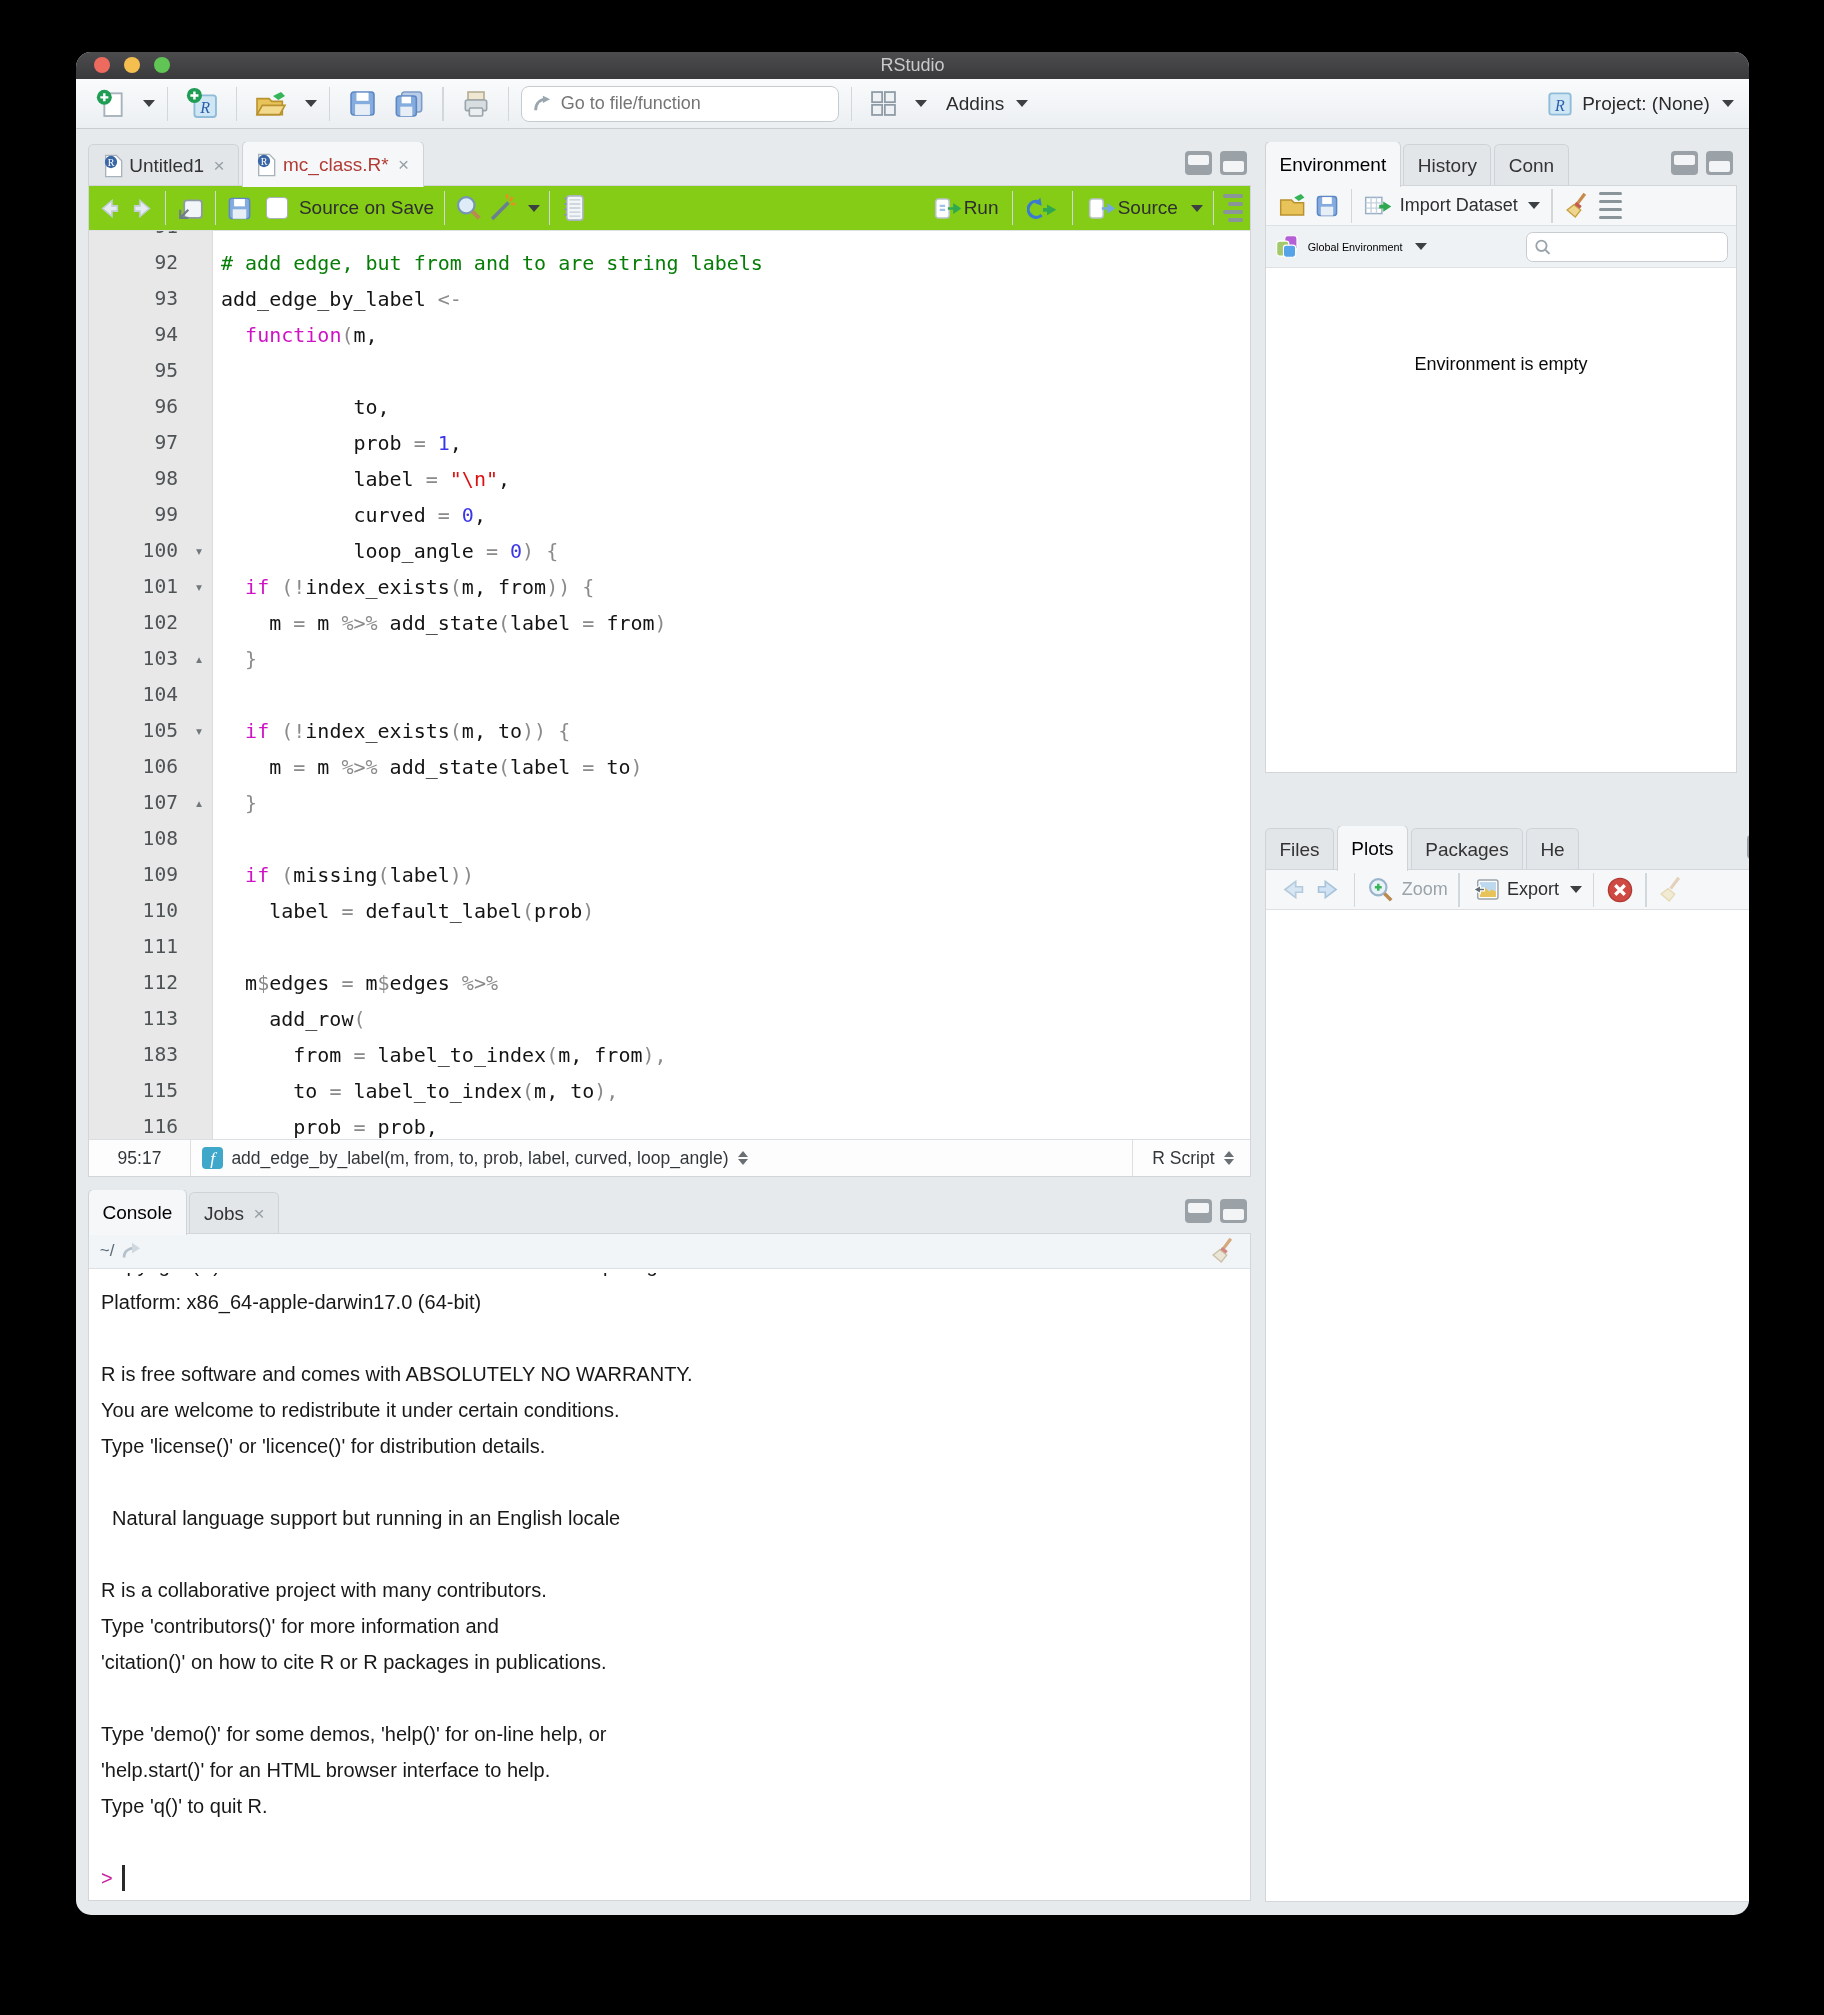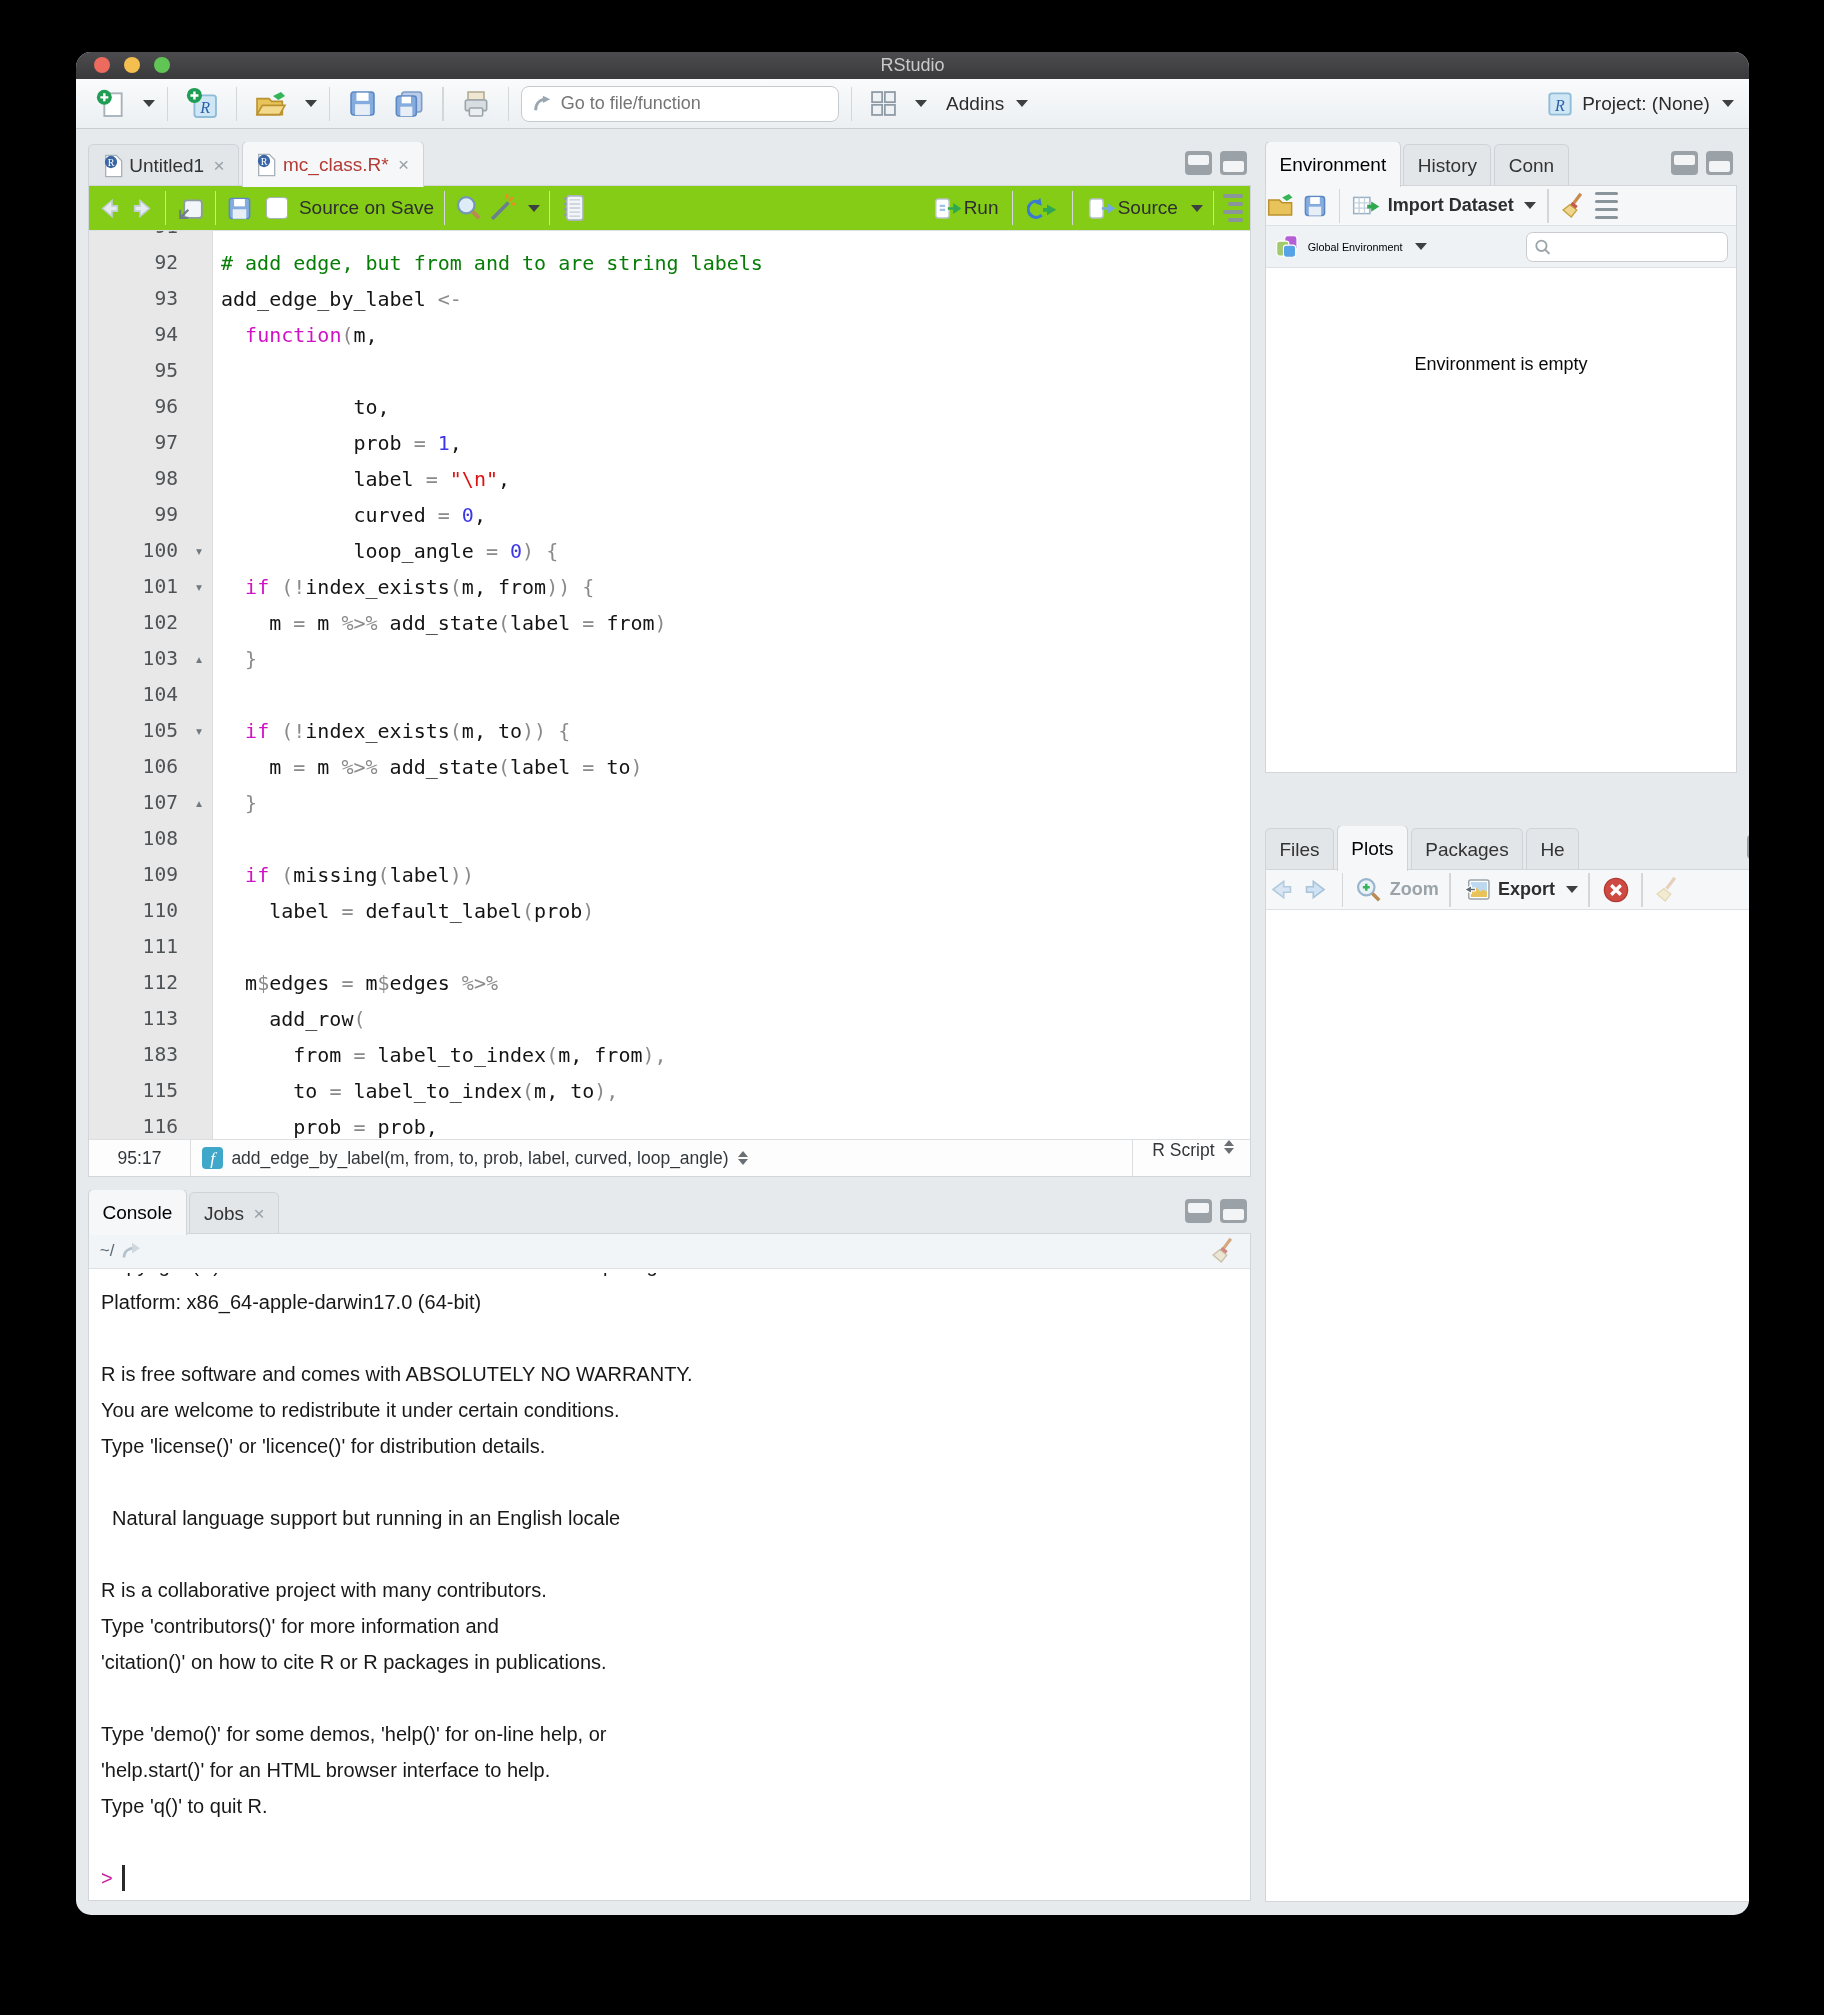--- a/index.html
+++ b/index.html
@@ -72,40 +72,40 @@
     border-top:1.3px solid #dcdfe2;display:flex;align-items:center;font-size:17.5px;color:#33373a;}
   .status-cell-pos{width:101px;text-align:left;border-right:1.3px solid #dcdfe2;height:100%;
     display:flex;align-items:center;justify-content:center;}
   .fn-badge{width:21.6px;height:21.6px;border-radius:4px;background:#3fa7c9;color:#fff;
     font-family:"Liberation Serif",serif;font-style:italic;font-size:17.5px;display:flex;
     align-items:center;justify-content:center;margin:0 8px 0 10.8px;}
   .updown{display:inline-flex;flex-direction:column;gap:2px;margin:0 9.4px;}
   .updown i{width:0;height:0;border-left:5.4px solid transparent;border-right:5.4px solid transparent;}
   .updown .u{border-bottom:6.7px solid #6a6f73;}
   .updown .d{border-top:6.7px solid #6a6f73;}
-  .status-cell-type{border-left:1.3px solid #dcdfe2;height:100%;display:flex;
+  .status-cell-type{border-left:1.3px solid #dcdfe2;height:100%;display:flex;align-items:center;
     justify-content:center;padding:0 6.7px 0 19px;}
   
   .pane-console{left:12px;top:1138px;width:1163px;height:711px;}
   .console-toolbar{position:absolute;left:0;top:0;right:0;height:35px;background:#f2f5f7;
     border-bottom:1.3px solid #dde1e4;display:flex;align-items:center;padding:0 10.8px;box-sizing:border-box;}
   .cwd{font-size:17px;color:#5c6a76;margin-right:5.4px;}
   .console-out{position:absolute;left:0;top:35px;right:0;bottom:0;padding:4px 0 0 12px;
     font-family:Liberation Sans, sans-serif;color:#181818;overflow:hidden;}
   .clipbox{height:10.8px;overflow:hidden;}
   .clipbox span{display:block;margin-top:-26px;font-size:20px;line-height:36px;white-space:pre;}
   .console-line{height:36px;line-height:36px;font-size:20px;white-space:pre;}
   .prompt-row{height:36px;line-height:36px;font-size:20px;white-space:pre;display:flex;align-items:center;}
   .prompt-char{color:#c9209e;}
   .cursor{display:inline-block;width:2.7px;height:26px;background:#2a2a2a;margin-left:9.4px;}
   
   .pane-env{left:1189px;top:90px;width:472px;height:631px;}
   .pane-plots{left:1189px;top:774px;width:548px;height:1076px;}
   .side-toolbar{position:absolute;left:0;top:0;right:0;height:40px;background:#f5f7f9;
-    border-bottom:1.3px solid #dde1e4;display:flex;align-items:center;padding:0 0;box-sizing:border-box;gap:5.4px;font-weight:bold;}
+    border-bottom:1.3px solid #dde1e4;display:flex;align-items:center;padding:0 12px;box-sizing:border-box;gap:5.4px;}
   .side-toolbar .lbl{font-size:18px;color:#2e2e2e;white-space:nowrap;}
   .env-row2{position:absolute;left:0;top:40px;right:0;height:42px;background:#eff2f5;
     border-bottom:1.3px solid #dde1e4;display:flex;align-items:center;padding:0 8px;box-sizing:border-box;gap:6.7px;}
   .env-search{display:flex;align-items:center;margin-left:auto;width:202px;height:30px;
     background:#fff;border:1.3px solid #c8ccd0;border-radius:6.7px;padding:0 6.7px;gap:5.4px;box-sizing:border-box;}
   .env-search input{border:none;outline:none;width:100%;font-size:16px;background:transparent;}
   .env-content{position:absolute;left:0;top:82px;right:0;bottom:0;background:#fff;
     display:flex;justify-content:center;}
   .env-empty{margin-top:86px;font-size:18px;color:#0a0a0a;}
   .plots-content{position:absolute;left:0;top:40px;right:0;bottom:0;background:#fff;}

